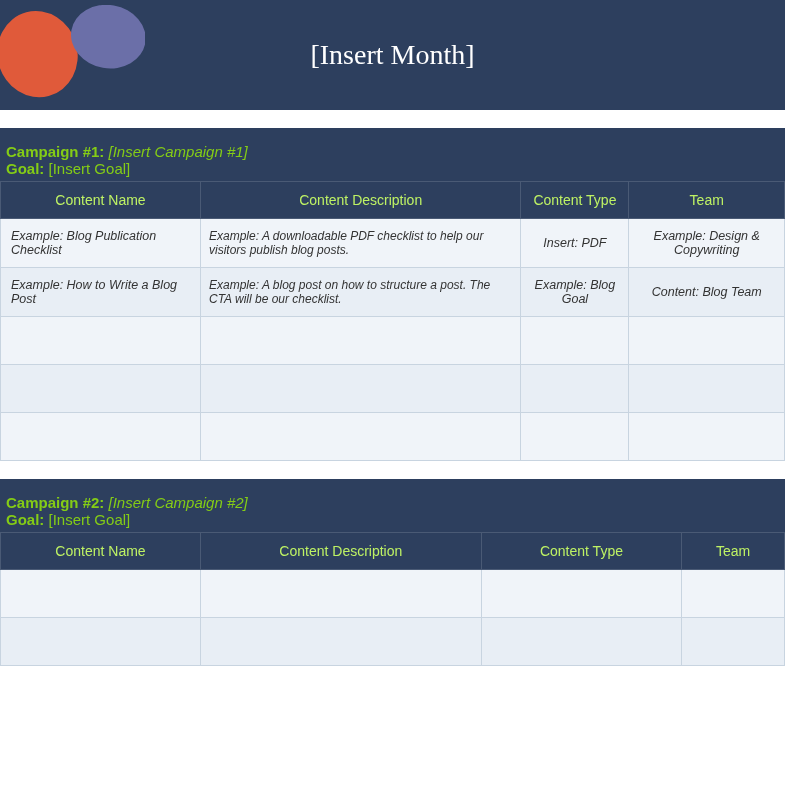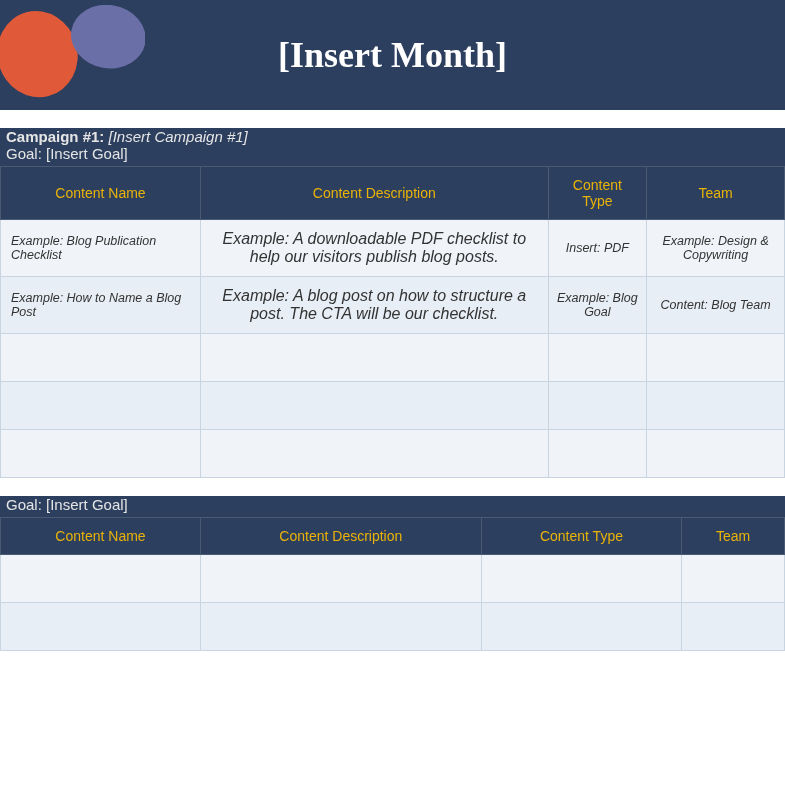--- a/index.html
+++ b/index.html
@@ -29,71 +29,71 @@
     }
     .blob-blue {
       position: absolute;
       left: 55px;
       top: 5px;
       width: 90px;
       height: 75px;
     }
     .header-title {
       color: #ffffff;
-      font-size: 36px;
-      font-weight: bold;
+      font-size: 28px;
+      font-weight: normal;
       font-family: Georgia, serif;
       z-index: 2;
     }
 
     
     .section-gap {
       height: 18px;
       background: #ffffff;
     }
 
     
     .campaign-section {
       width: 785px;
       margin: 0;
     }
     .campaign-header {
       background: #2d3f5e;
-      color: #e5e5e5;
-      padding: 0 6px 4px 6px;
+      color: #84cc16;
+      padding: 15px 6px 4px 6px;
       font-size: 15px;
       font-family: Arial, sans-serif;
     }
     .campaign-name {
       font-weight: bold;
       font-style: normal;
     }
     .campaign-name-italic {
       font-style: italic;
       font-weight: normal;
     }
     .campaign-goal {
-      font-weight: normal;
+      font-weight: bold;
       font-style: normal;
       text-align: center;
     }
     .campaign-goal-italic {
       font-weight: normal;
     }
 
     
     .content-table {
       width: 785px;
       border-collapse: collapse;
     }
     .content-table thead tr {
       background: #2d3f5e;
     }
     .content-table thead th {
-      color: #eab308;
+      color: #bef264;
       font-family: Arial, sans-serif;
       font-size: 14px;
       font-weight: normal;
       text-align: center;
       padding: 10px 8px;
       border: 1px solid #4a5a75;
     }
     .content-table thead th:first-child {
       text-align: center;
       width: 200px;
@@ -114,22 +114,22 @@
       text-align: center;
       vertical-align: middle;
       height: 48px;
       margin-top: 28px;
     }
     .content-table tbody td:first-child {
       text-align: left;
       padding-left: 10px;
     }
     .content-table tbody td.desc {
-      text-align: center;
-      font-size: 16px;
+      text-align: left;
+      font-size: 12px;
     }
   </style>
 </head>
 <body>
 
 <div class="header">
 
   <svg class="blob-orange" viewBox="0 0 120 120">
     <ellipse cx="45" cy="65" rx="48" ry="52" fill="#e05a3a" transform="rotate(-15 45 65)"></ellipse>
   </svg>
@@ -163,21 +163,21 @@
       </tr>
     </thead>
     <tbody id="campaign1-tbody">
     <tr>
           <td>Example: Blog Publication Checklist</td>
           <td class="desc">Example: A downloadable PDF checklist to help our visitors publish blog posts.</td>
           <td>Insert: PDF</td>
           <td>Example: Design &amp; Copywriting</td>
         </tr>
         <tr>
-          <td>Example: How to Name a Blog Post</td>
+          <td>Example: How to Write a Blog Post</td>
           <td class="desc">Example: A blog post on how to structure a post. The CTA will be our checklist.</td>
           <td>Example: Blog Goal</td>
           <td>Content: Blog Team</td>
         </tr>
         <tr>
           <td></td>
           <td class="desc"></td>
           <td></td>
           <td></td>
         </tr>
@@ -194,20 +194,24 @@
           <td></td>
         </tr>
       </tbody>
   </table>
 </div>
 
 <div class="section-gap"></div>
 
 <div class="campaign-section">
   <div class="campaign-header">
+    <div>
+      <span class="campaign-name">Campaign #2:</span>
+      <span class="campaign-name-italic">[Insert Campaign #2]</span>
+    </div>
     <div>
       <span class="campaign-goal">Goal:</span>
       <span class="campaign-goal-italic">[Insert Goal]</span>
     </div>
   </div>
   <table class="content-table">
     <thead>
       <tr>
         <th>Content Name</th>
         <th>Content Description</th>

